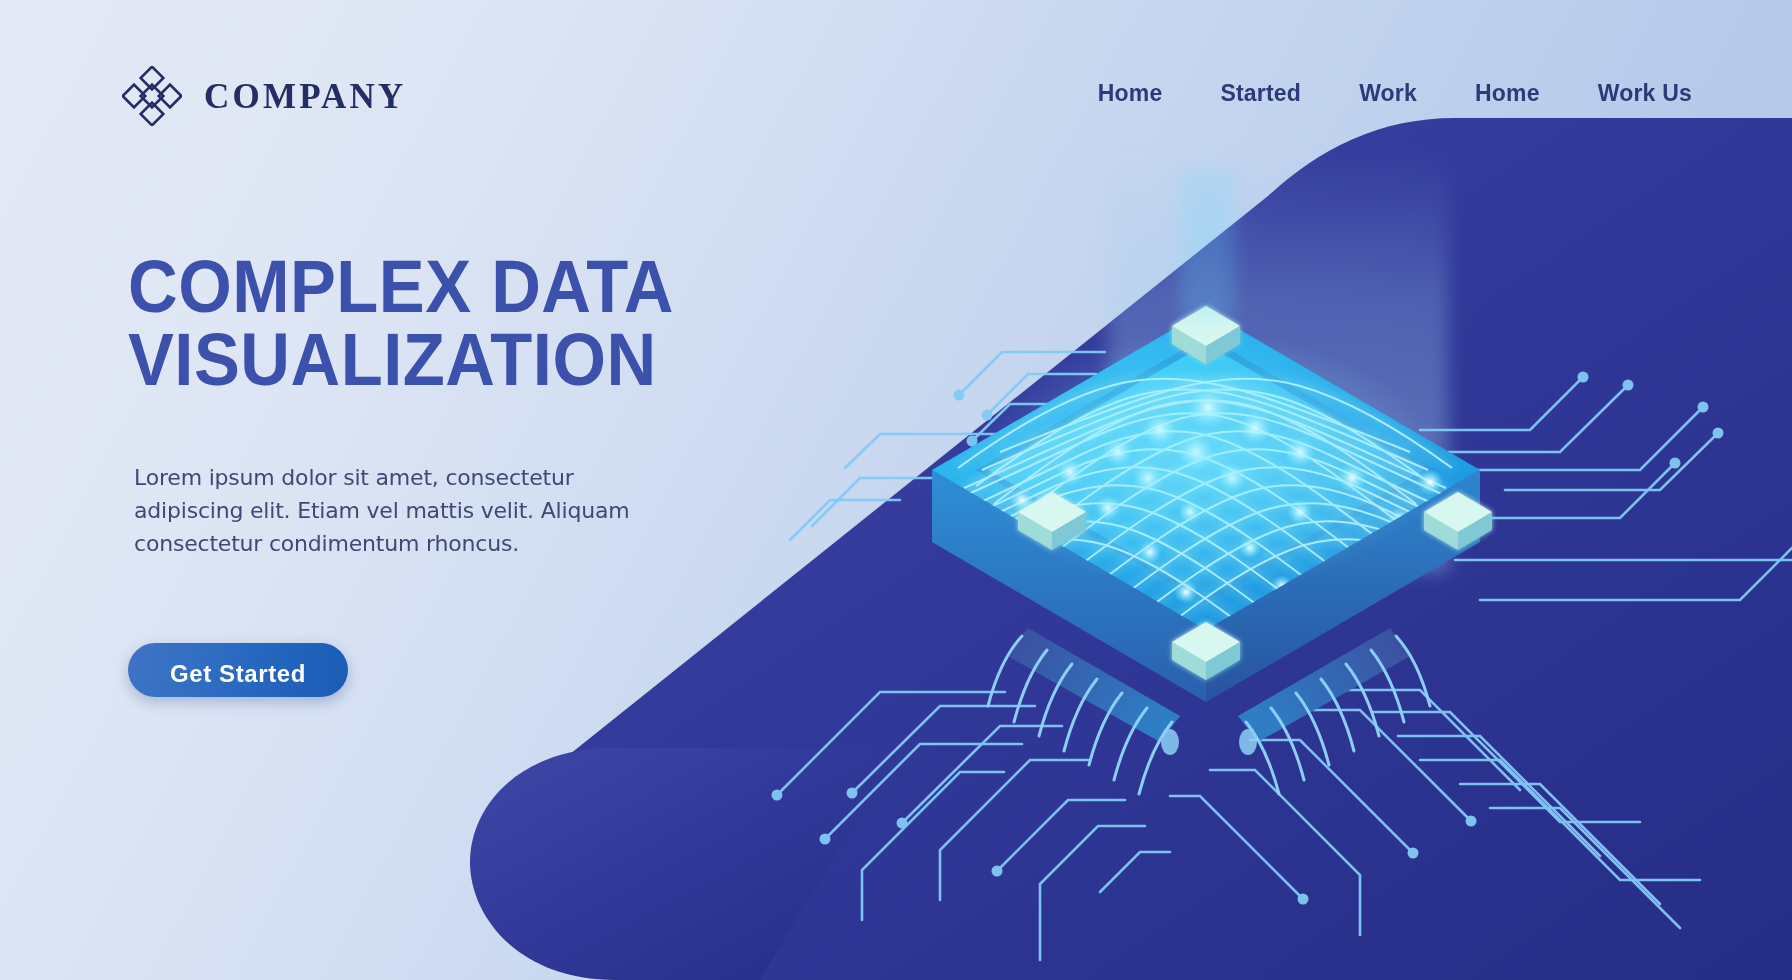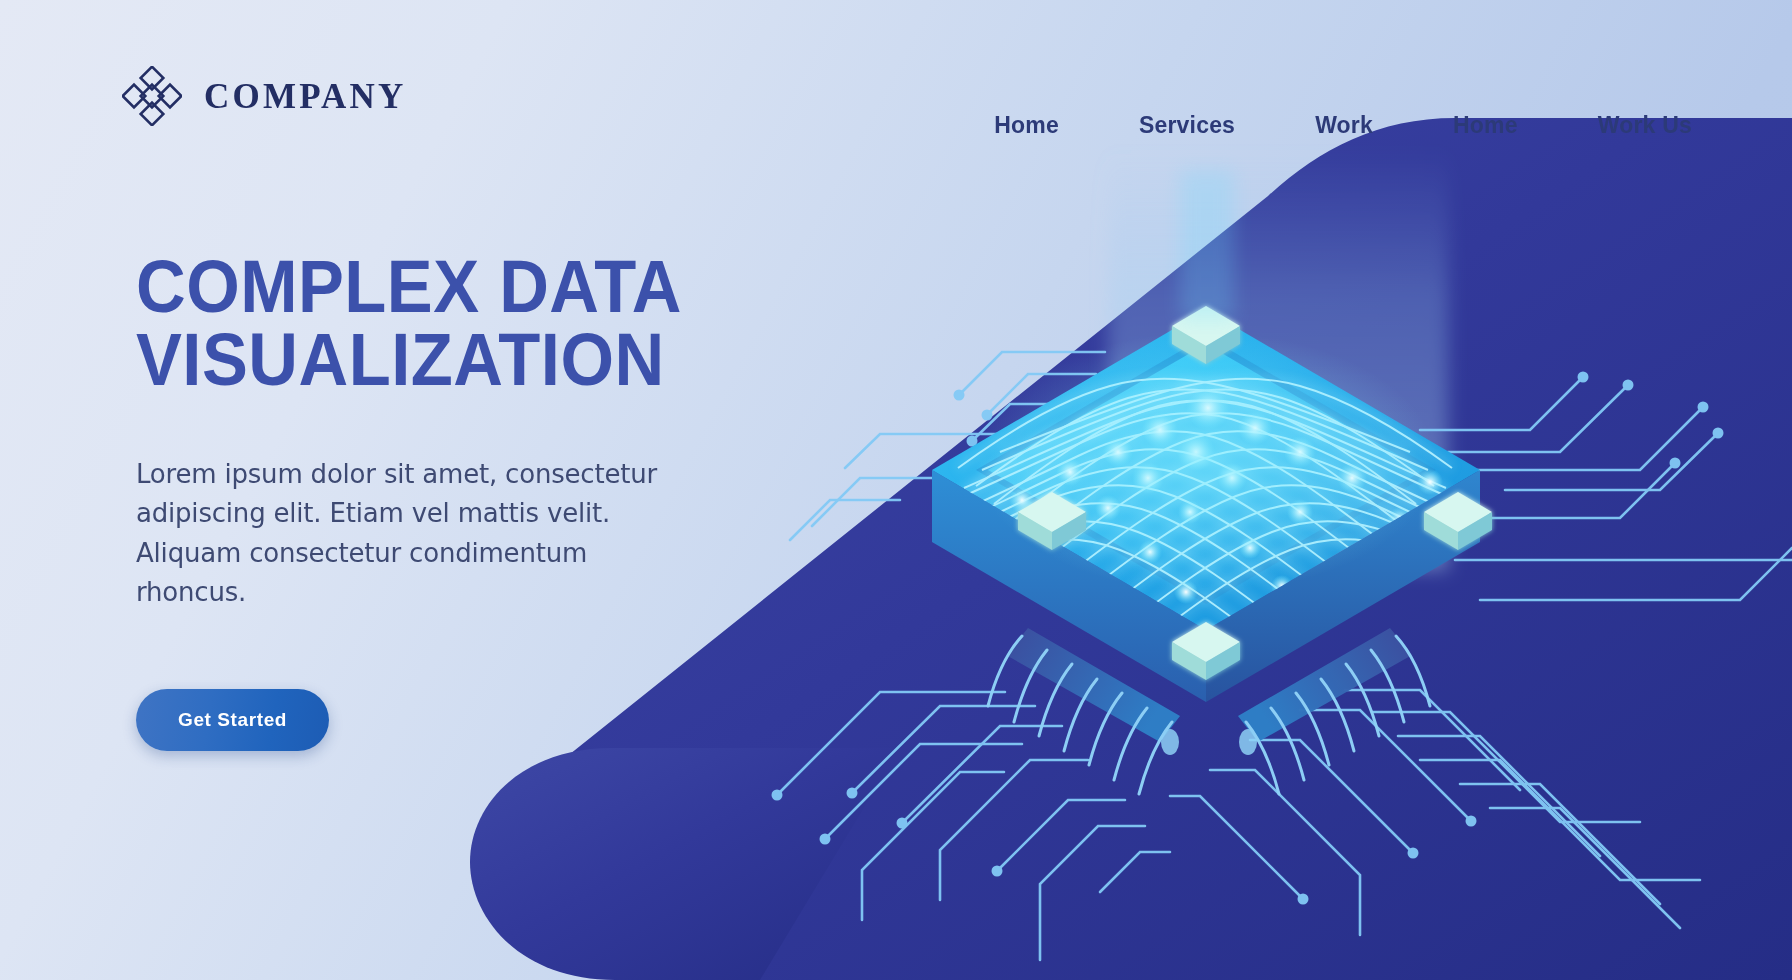--- a/index.html
+++ b/index.html
@@ -50,74 +50,73 @@
     line-height: 1;
     font-family: Liberation Serif, serif;
   }
 
   .nav {
     position: absolute;
     right: 100px;
     top: 80px;
     display: flex;
     align-items: center;
-    gap: 80px;
-    margin-top: 32px;
+    gap: 58px;
   }
   .nav-link {
     font-size: 23px;
     font-weight: bold;
     color: #2c3a78;
     text-decoration: none;
     letter-spacing: 0.2px;
     white-space: nowrap;
     cursor: pointer;
   }
 
   
   .hero {
     position: absolute;
-    left: 136px;
+    left: 128px;
     top: 250px;
     width: 700px;
     z-index: 30;
   }
   .hero-title {
     margin: 0;
     font-size: 74px;
     line-height: 0.99;
     font-weight: bold;
     letter-spacing: 0.5px;
     color: #3c51ab;
     font-family: "Liberation Sans Narrow", "Liberation Sans", sans-serif;
     transform: scaleX(0.93);
     transform-origin: left center;
   }
   .hero-title .l2 { display: block; }
   .hero-desc {
-    margin: 0;
+    margin: 6px;
     padding-top: 58px;
-    font-size: 26px;
+    font-size: 22px;
     line-height: 1.52;
     color: #3e4a73;
     max-width: 540px;
     font-family: "DejaVu Sans", sans-serif;
     letter-spacing: -0.2px;
   }
   .cta {
     margin-top: 76px;
     display: inline-block;
     border: none;
     cursor: pointer;
     padding: 0 42px;
-    height: 62px;
+    height: 54px;
     line-height: 62px;
     border-radius: 34px;
     color: #ffffff;
-    font-size: 19px;
+    font-size: 24px;
     font-weight: bold;
     letter-spacing: 0.6px;
     background: linear-gradient(100deg, #3f74c4 0%, #2f6dc2 38%, #2064bd 70%, #1d5cb4 100%);
     box-shadow: 0 5px 14px rgba(26, 62, 130, 0.28);
     font-family: "Liberation Sans", sans-serif;
   }
 </style>
 </head>
 <body>
 
@@ -405,21 +404,21 @@
           <rect x="4" y="22" width="16" height="16" transform="rotate(45 12 30)"></rect>
           <rect x="40" y="22" width="16" height="16" transform="rotate(45 48 30)"></rect>
           <rect x="22" y="22" width="16" height="16" transform="rotate(45 30 30)"></rect>
         </g>
       </svg>
       <span class="brand-name">COMPANY</span>
     </div>
 
     <nav class="nav">
       <a class="nav-link">Home</a>
-      <a class="nav-link">Services</a>
+      <a class="nav-link">Started</a>
       <a class="nav-link">Work</a>
       <a class="nav-link">Home</a>
       <a class="nav-link">Work Us</a>
     </nav>
   </header>
 
   <section class="hero">
     <h1 class="hero-title">
       <span class="l1">COMPLEX DATA</span>
       <span class="l2">VISUALIZATION</span>

